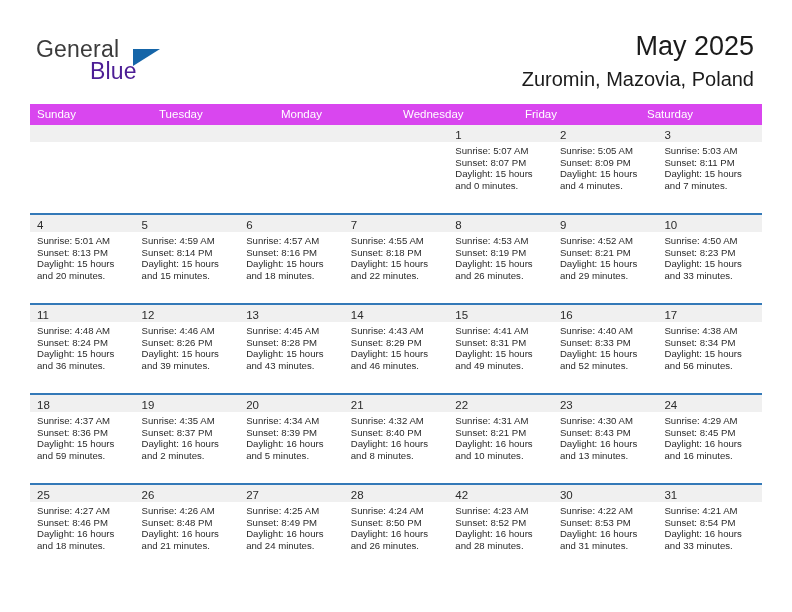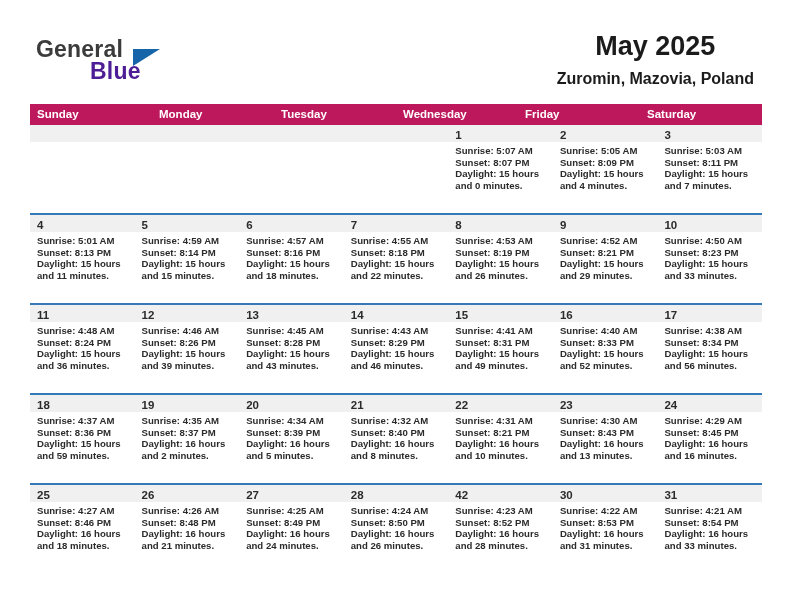--- a/index.html
+++ b/index.html
@@ -13,21 +13,20 @@
     font-family: "Liberation Sans", sans-serif;
     color: #000000;
     overflow: hidden;
   }
 
   .page {
     position: relative;
     width: 792px;
     height: 612px;
     box-sizing: border-box;
-    font-weight: bold;
   }
 
   
   .top {
     position: absolute;
     left: 0;
     top: 0;
     width: 792px;
     height: 100px;
   }
@@ -72,42 +71,41 @@
     position: absolute;
     right: 38px;
     top: 30px;
     text-align: right;
   }
   .cal-title {
     font-size: 27px;
     color: #1b1b1b;
     line-height: 32px;
     white-space: nowrap;
-    text-align: center;
   }
   .cal-subtitle {
     margin-top: 8px;
-    font-size: 16px;
+    font-size: 20px;
     color: #1b1b1b;
     line-height: 18px;
     white-space: nowrap;
   }
 
   
   .calendar {
     position: absolute;
     left: 30px;
     top: 104px;
     width: 732px;
   }
 
   .weekdays {
     display: flex;
     width: 100%;
-    background: #be185d;
+    background: #d946ef;
     height: 21px;
   }
   .weekday {
     flex: 1 1 0;
     color: #ffffff;
     font-size: 11.5px;
     line-height: 21px;
     padding-left: 7px;
     box-sizing: border-box;
     white-space: nowrap;
@@ -176,22 +174,22 @@
       <div class="cal-title">May 2025</div>
       <div class="cal-subtitle">Zuromin, Mazovia, Poland</div>
     </div>
 
   </div>
 
   <div class="calendar">
 
     <div class="weekdays">
       <div class="weekday">Sunday</div>
+      <div class="weekday">Tuesday</div>
       <div class="weekday">Monday</div>
-      <div class="weekday">Tuesday</div>
       <div class="weekday">Wednesday</div>
       <div class="weekday">Friday</div>
       <div class="weekday">Saturday</div>
     </div>
 
     <div class="week first">
       <div class="daycell empty">
           <div class="daynum-band"><span class="daynum"></span></div>
           <div class="details">
             <div class="line"></div>
@@ -256,21 +254,21 @@
         </div>
     </div>
 
     <div class="week">
       <div class="daycell">
           <div class="daynum-band"><span class="daynum">4</span></div>
           <div class="details">
             <div class="line">Sunrise: 5:01 AM</div>
             <div class="line">Sunset: 8:13 PM</div>
             <div class="line">Daylight: 15 hours</div>
-            <div class="line">and 11 minutes.</div>
+            <div class="line">and 20 minutes.</div>
           </div>
         </div>
       <div class="daycell">
           <div class="daynum-band"><span class="daynum">5</span></div>
           <div class="details">
             <div class="line">Sunrise: 4:59 AM</div>
             <div class="line">Sunset: 8:14 PM</div>
             <div class="line">Daylight: 15 hours</div>
             <div class="line">and 15 minutes.</div>
           </div>

